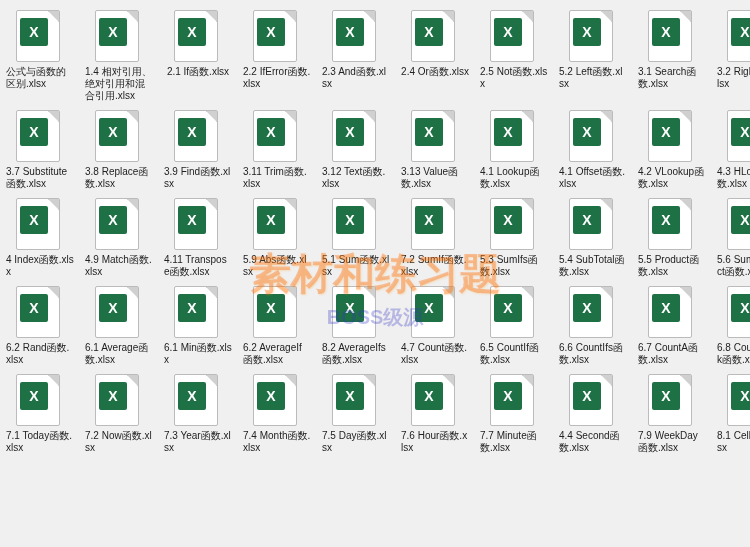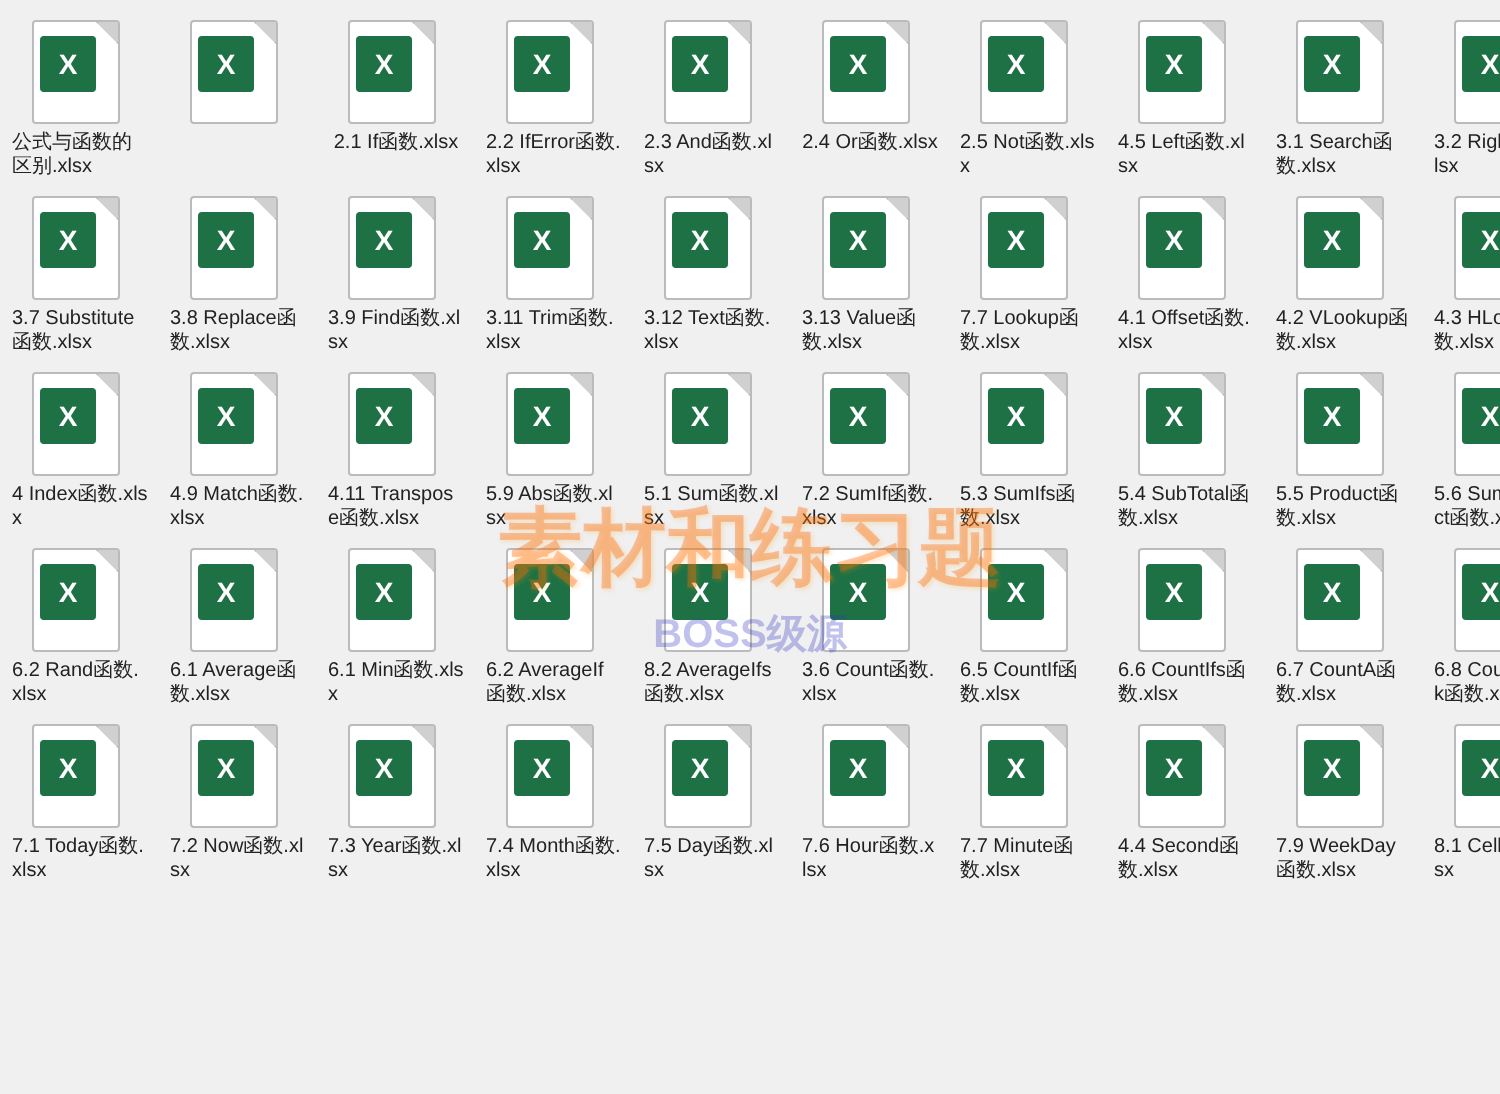--- a/index.html
+++ b/index.html
@@ -114,20 +114,21 @@
         <div class="file-page"></div>
         <div class="excel-badge">X</div>
       </div>
       <div class="file-label">公式与函数的区别.xlsx</div>
     </div>
     <div class="file-item">
       <div class="file-icon">
         <div class="file-page"></div>
         <div class="excel-badge">X</div>
       </div>
+      <div class="file-label">1.4 相对引用、绝对引用和混合引用.xlsx</div>
     </div>
     <div class="file-item">
       <div class="file-icon">
         <div class="file-page"></div>
         <div class="excel-badge">X</div>
       </div>
       <div class="file-label">2.1 If函数.xlsx</div>
     </div>
     <div class="file-item">
       <div class="file-icon">
@@ -155,21 +156,21 @@
         <div class="file-page"></div>
         <div class="excel-badge">X</div>
       </div>
       <div class="file-label">2.5 Not函数.xlsx</div>
     </div>
     <div class="file-item">
       <div class="file-icon">
         <div class="file-page"></div>
         <div class="excel-badge">X</div>
       </div>
-      <div class="file-label">4.5 Left函数.xlsx</div>
+      <div class="file-label">5.2 Left函数.xlsx</div>
     </div>
     <div class="file-item">
       <div class="file-icon">
         <div class="file-page"></div>
         <div class="excel-badge">X</div>
       </div>
       <div class="file-label">3.1 Search函数.xlsx</div>
     </div>
     <div class="file-item">
       <div class="file-icon">
@@ -218,21 +219,21 @@
         <div class="file-page"></div>
         <div class="excel-badge">X</div>
       </div>
       <div class="file-label">3.13 Value函数.xlsx</div>
     </div>
     <div class="file-item">
       <div class="file-icon">
         <div class="file-page"></div>
         <div class="excel-badge">X</div>
       </div>
-      <div class="file-label">7.7 Lookup函数.xlsx</div>
+      <div class="file-label">4.1 Lookup函数.xlsx</div>
     </div>
     <div class="file-item">
       <div class="file-icon">
         <div class="file-page"></div>
         <div class="excel-badge">X</div>
       </div>
       <div class="file-label">4.1 Offset函数.xlsx</div>
     </div>
     <div class="file-item">
       <div class="file-icon">
@@ -351,21 +352,21 @@
         <div class="file-page"></div>
         <div class="excel-badge">X</div>
       </div>
       <div class="file-label">8.2 AverageIfs函数.xlsx</div>
     </div>
     <div class="file-item">
       <div class="file-icon">
         <div class="file-page"></div>
         <div class="excel-badge">X</div>
       </div>
-      <div class="file-label">3.6 Count函数.xlsx</div>
+      <div class="file-label">4.7 Count函数.xlsx</div>
     </div>
     <div class="file-item">
       <div class="file-icon">
         <div class="file-page"></div>
         <div class="excel-badge">X</div>
       </div>
       <div class="file-label">6.5 CountIf函数.xlsx</div>
     </div>
     <div class="file-item">
       <div class="file-icon">

